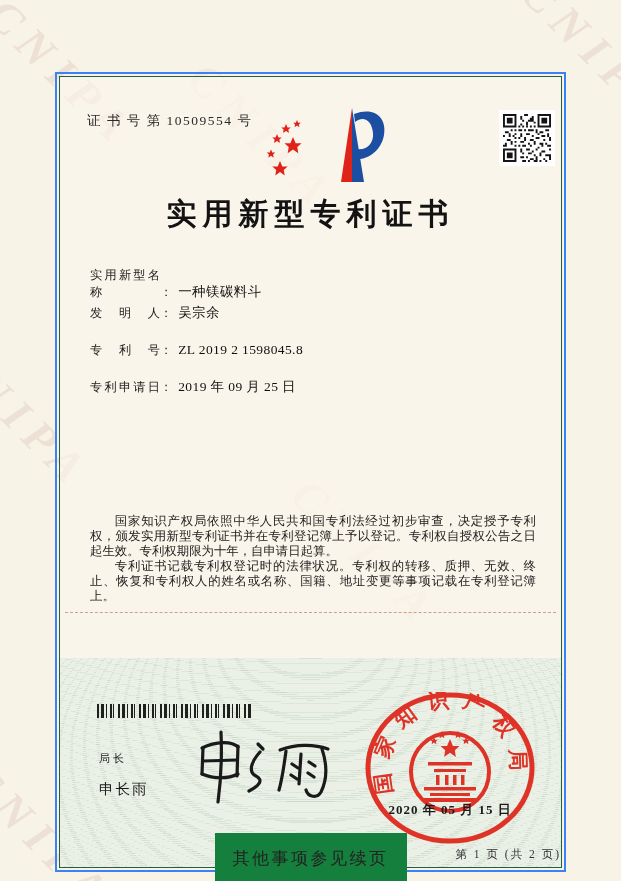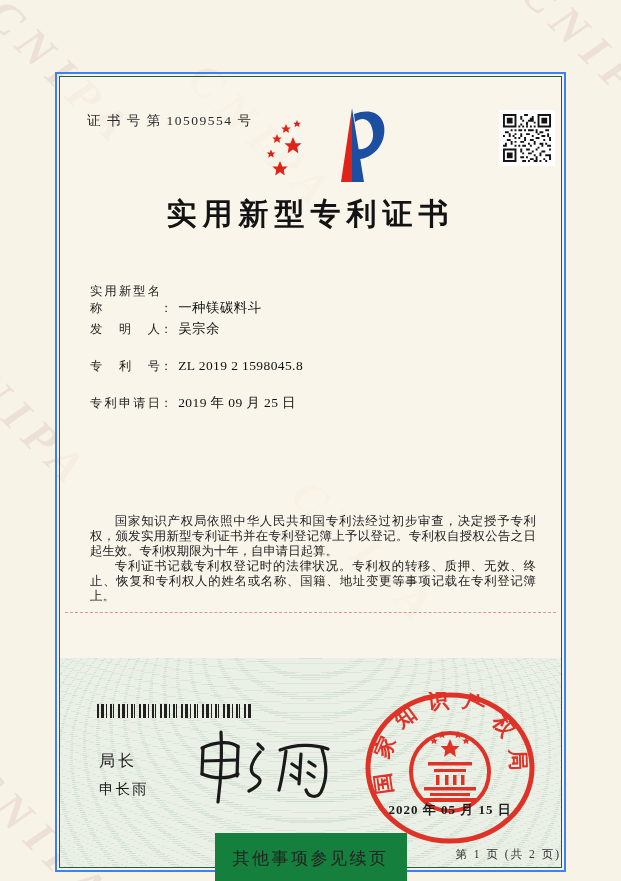--- a/index.html
+++ b/index.html
@@ -33,21 +33,21 @@
   .qr-box{
     position:absolute;left:442px;top:36px;width:56px;height:56px;
     background:#fff;display:flex;align-items:center;justify-content:center;
   }
   .logo-box{position:absolute;left:208px;top:28px;width:125px;height:85px;}
   .title{
     position:absolute;left:0;right:0;top:120px;text-align:center;
     font-size:30px;font-weight:700;letter-spacing:6px;color:#131313;
   }
   
-  .row{position:absolute;left:33px;right:30px;height:20px;font-size:13.5px;color:#171717;margin-top:16px;}
+  .row{position:absolute;left:33px;right:30px;height:20px;font-size:13.5px;color:#171717;}
   .f-label{
     display:inline-block;width:70px;font-size:12.2px;vertical-align:baseline;
     text-align:justify;text-align-last:justify;color:#1d1d1d;
   }
   .f-colon{font-size:12.2px;color:#1d1d1d;}
   .f-value{margin-left:6px;font-size:13.5px;letter-spacing:.4px;color:#111;}
   .pair2{position:absolute;left:242px;top:0;}
   
   .body-text{
     position:absolute;left:33px;top:440px;width:446px;color:#1c1c1c;
@@ -70,21 +70,21 @@
   }
   .barcode{
     position:absolute;left:37px;top:46px;width:156px;height:14px;
     background:repeating-linear-gradient(90deg,
       #20201e 0 2px, transparent 2px 4px,
       #20201e 4px 7px, transparent 7px 9px,
       #20201e 9px 10px, transparent 10px 13px,
       #20201e 13px 15px, transparent 15px 16px,
       #20201e 16px 17px, transparent 17px 21px);
   }
-  .director-title{position:absolute;left:39px;top:93px;font-size:16px;letter-spacing:3px;color:#1b1b1b;}
+  .director-title{position:absolute;left:39px;top:93px;font-size:11px;letter-spacing:3px;color:#1b1b1b;}
   .director-name{position:absolute;left:39px;top:122px;font-size:14.5px;letter-spacing:2px;color:#1b1b1b;text-align:center;}
   .signature{position:absolute;left:128px;top:64px;}
   .seal{position:absolute;left:304px;top:34px;}
   .seal-date{
     position:absolute;left:304px;top:143px;width:172px;text-align:center;
     font-size:13px;letter-spacing:1px;color:#1b1b1b;font-weight:600;
   }
   .page-num{
     position:absolute;left:0;right:0;top:189px;text-align:right;
     font-size:11.5px;letter-spacing:2px;color:#333;

